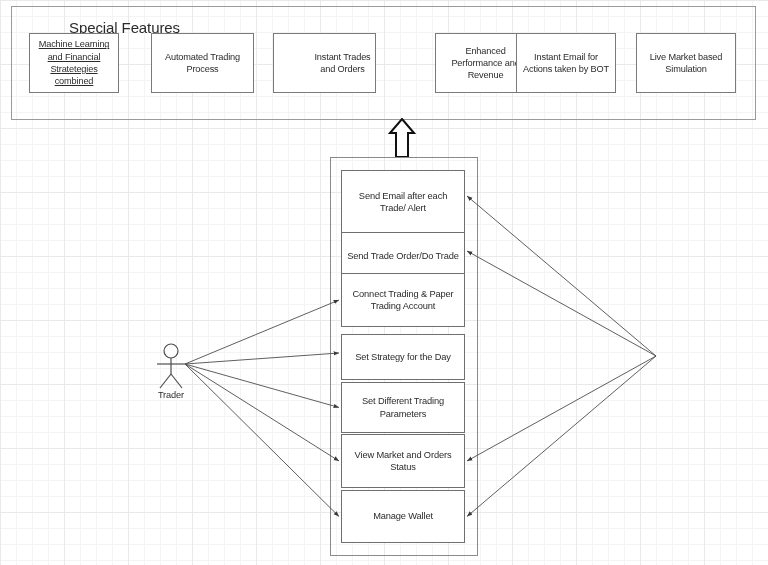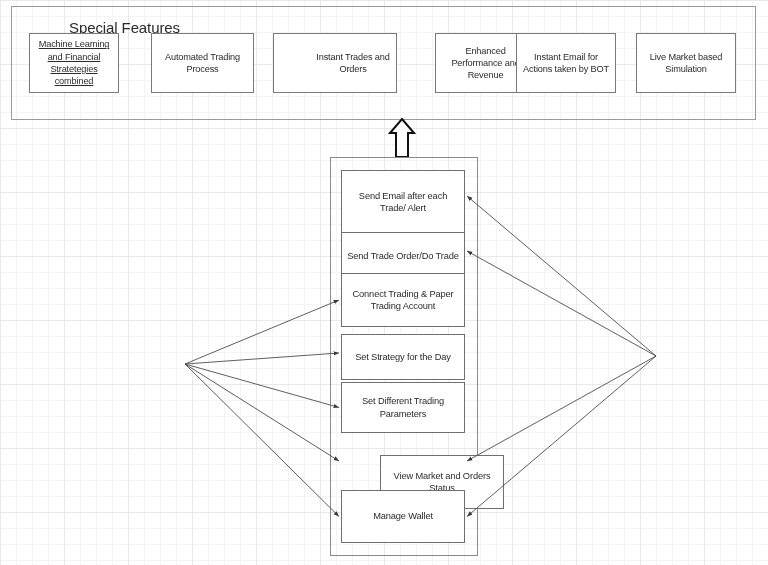--- a/index.html
+++ b/index.html
@@ -131,44 +131,54 @@
 <body>
 
 <div id="canvas">
 
   <div class="features-panel">
     <div class="features-title">Special Features</div>
   </div>
   <div id="feature-boxes">
       <div class="feature-box" style="left: 29px; width: 90px; text-decoration: underline;">Machine Learning and Financial Stratetegies combined</div>
       <div class="feature-box" style="left: 151px; width: 103px;">Automated Trading Process</div>
-      <div class="feature-box" style="left: 273px; width: 124px; padding-left: 40px;">Instant Trades and Orders</div>
+      <div class="feature-box" style="left: 273px; width: 103px; padding-left: 40px;">Instant Trades and Orders</div>
       <div class="feature-box" style="left: 395px; width: 101px; margin-left: 40px;">Enhanced Performance and Revenue</div>
       <div class="feature-box" style="left: 516px; width: 100px;">Instant Email for Actions taken by BOT</div>
       <div class="feature-box" style="left: 636px; width: 100px;">Live Market based Simulation</div>
     </div>
 
   <div class="block-arrow">
     <svg width="28" height="40" viewBox="0 0 28 40">
       <polygon points="14,1 26,15 20,15 20,39 8,39 8,15 2,15" fill="#ffffff" stroke="#111111" stroke-width="2" stroke-linejoin="miter"></polygon>
     </svg>
   </div>
 
   <div class="system-boundary"></div>
 
   <div id="usecase-boxes">
       <div class="usecase-box" style="top: 170px; height: 64px;">Send Email after each Trade/ Alert</div>
       <div class="usecase-box" style="top: 216px; height: 48px; margin-top: 16px;">Send Trade Order/Do Trade</div>
       <div class="usecase-box" style="top: 273px; height: 54px;">Connect Trading &amp; Paper Trading Account</div>
       <div class="usecase-box" style="top: 334px; height: 46px;">Set Strategy for the Day</div>
       <div class="usecase-box" style="top: 382px; height: 51px; text-align: center;">Set Different Trading Parameters</div>
-      <div class="usecase-box" style="top: 455px; height: 54px; margin-left: 39px;">View Market and Orders Status</div>
+      <div class="usecase-box" style="top: 434px; height: 54px;">View Market and Orders Status</div>
       <div class="usecase-box" style="top: 490px; height: 53px;">Manage Wallet</div>
     </div>
 
+  <div class="actor" id="actor-0" style="left: 148px; top: 343px;">
+    <svg width="46" height="46" viewBox="0 0 46 46">
+      <circle cx="23" cy="8" r="7" fill="#ffffff" stroke="#4d4d4d" stroke-width="1.2"></circle>
+      <line x1="23" y1="15" x2="23" y2="31" stroke="#4d4d4d" stroke-width="1.2"></line>
+      <line x1="9" y1="21" x2="37" y2="21" stroke="#4d4d4d" stroke-width="1.2"></line>
+      <line x1="23" y1="31" x2="12" y2="45" stroke="#4d4d4d" stroke-width="1.2"></line>
+      <line x1="23" y1="31" x2="34" y2="45" stroke="#4d4d4d" stroke-width="1.2"></line>
+    </svg>
+    <div class="actor-label">Trader</div>
+  </div>
 
 
   <svg class="connectors" id="connectors">
     <defs>
       <marker id="arrowhead" markerWidth="7" markerHeight="7" refX="6" refY="3" orient="auto" markerUnits="strokeWidth">
         <path d="M0,0.6 L6,3 L0,5.4 z" fill="#3a3a3a"></path>
       </marker>
     </defs>
     <g id="connector-lines">
         <line x1="185" y1="364" x2="339" y2="300" stroke="#4d4d4d" stroke-width="0.9" marker-end="url(#arrowhead)"></line>

